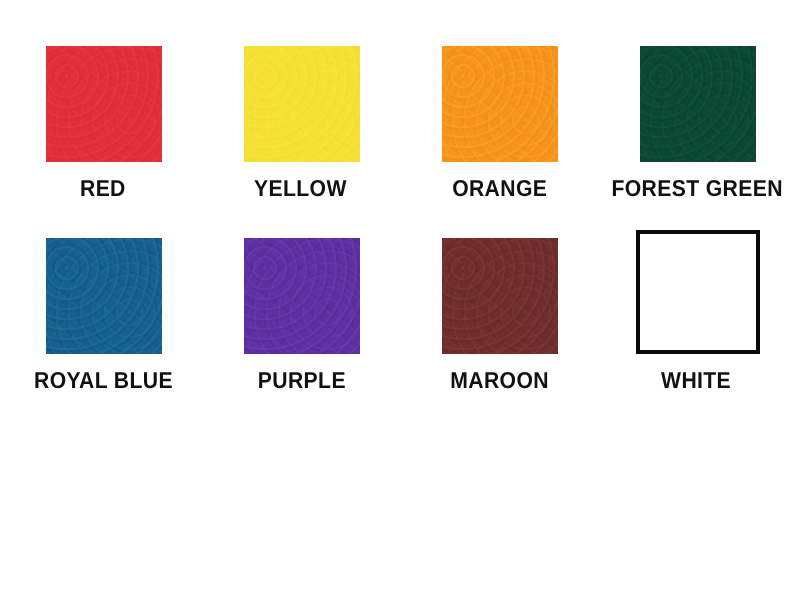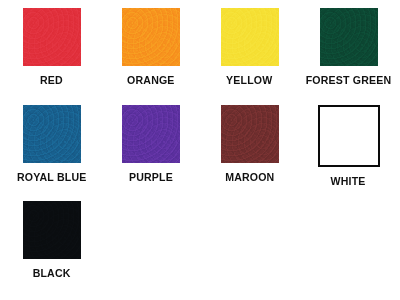--- a/index.html
+++ b/index.html
@@ -19,21 +19,21 @@
     display: grid;
     grid-template-columns: repeat(4, 1fr);
     grid-template-rows: repeat(3, 1fr);
     box-sizing: border-box;
     padding: 4px 2px 6px 2px;
   }
   .swatch-cell {
     display: flex;
     flex-direction: column;
     align-items: center;
-    justify-content: flex-start;
+    justify-content: flex-end;
     box-sizing: border-box;
   }
   .swatch-chip {
     position: relative;
     width: 58px;
     height: 58px;
     margin-top: 4px;
     overflow: hidden;
     background-repeat: no-repeat;
     background-size: 100% 100%;
@@ -75,26 +75,26 @@
 </style>
 </head>
 <body>
 
 <div id="swatch-chart">
     <div class="swatch-cell">
       <div class="swatch-chip" style="background-color: rgb(225, 48, 60);"></div>
       <div class="swatch-label">RED</div>
     </div>
     <div class="swatch-cell">
+      <div class="swatch-chip" style="background-color: rgb(246, 224, 52);"></div>
+      <div class="swatch-label">YELLOW</div>
+    </div>
+    <div class="swatch-cell">
       <div class="swatch-chip" style="background-color: rgb(247, 148, 30);"></div>
       <div class="swatch-label">ORANGE</div>
-    </div>
-    <div class="swatch-cell">
-      <div class="swatch-chip" style="background-color: rgb(246, 224, 52);"></div>
-      <div class="swatch-label">YELLOW</div>
     </div>
     <div class="swatch-cell">
       <div class="swatch-chip" style="background-color: rgb(12, 72, 51);"></div>
       <div class="swatch-label">FOREST GREEN</div>
     </div>
     <div class="swatch-cell">
       <div class="swatch-chip" style="background-color: rgb(24, 96, 142);"></div>
       <div class="swatch-label">ROYAL BLUE</div>
     </div>
     <div class="swatch-cell">
@@ -102,17 +102,13 @@
       <div class="swatch-label">PURPLE</div>
     </div>
     <div class="swatch-cell">
       <div class="swatch-chip" style="background-color: rgb(112, 46, 46);"></div>
       <div class="swatch-label">MAROON</div>
     </div>
     <div class="swatch-cell">
       <div class="swatch-chip outlined" style="background-color: rgb(255, 255, 255);"></div>
       <div class="swatch-label">WHITE</div>
     </div>
-    <div class="swatch-cell">
-      <div class="swatch-chip" style="background-color: rgb(10, 13, 16);"></div>
-      <div class="swatch-label">BLACK</div>
-    </div>
   </div>
 
 </body></html>

